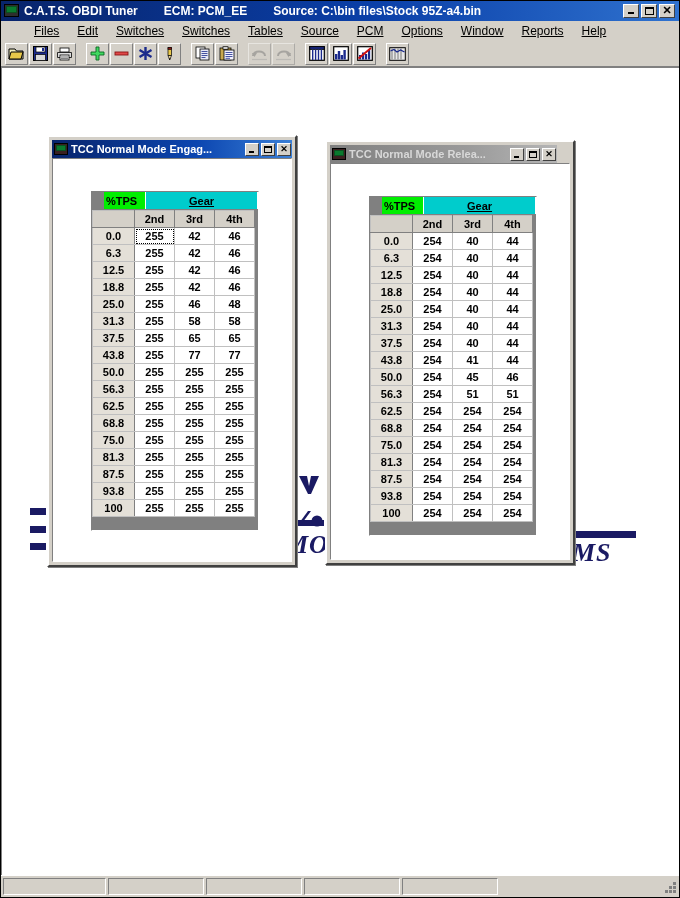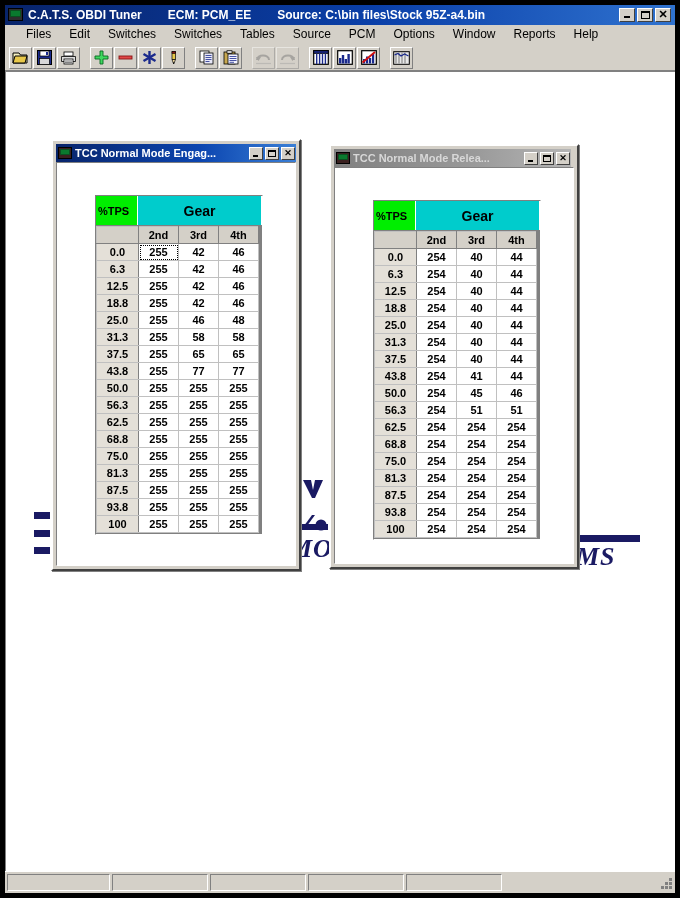--- a/index.html
+++ b/index.html
@@ -5,21 +5,21 @@
   html,body{margin:0;padding:0;}
   body{
     width:680px;height:898px;overflow:hidden;
     font-family:"Liberation Sans", sans-serif;
     background:#d4d0c8;
     -webkit-font-smoothing:none;
   }
   .app{
     position:absolute;left:0;top:0;width:680px;height:898px;
     background:#ec4899;
-    border:5px solid #000000;
+    border:1px solid #000000;
     box-sizing:border-box;
     display:flex;flex-direction:column;
   }
 
   
   .titlebar{
     height:20px;flex:0 0 20px;
     background:linear-gradient(to right,#08246b 0%,#0a3fa8 55%,#2f72cf 100%);
     display:flex;align-items:center;
     padding:0 2px 0 3px;
@@ -58,23 +58,24 @@
     position:relative;
   }
   .sysbtn .min-g{position:absolute;width:6px;height:2px;background:#000;bottom:3px;left:4px;}
   .sysbtn .max-g{position:absolute;width:9px;height:8px;border:1px solid #000;border-top-width:2px;top:2px;left:3px;box-sizing:border-box;}
   .sysbtn .cls-g{font-family:"Liberation Sans",sans-serif;font-size:11px;font-weight:bold;margin-top:-1px;}
 
   
   .menubar{
     height:20px;flex:0 0 20px;
     background:#d4d0c8;
-    display:flex;
-    padding-left:12px;box-sizing:border-box;
+    display:flex;align-items:center;
+    padding-left:24px;box-sizing:border-box;
     border-bottom:1px solid #d4d0c8;
+    text-decoration:underline;
   }
   .menuitem{
     font-size:12px;color:#000;padding:2px 9px;cursor:default;white-space:nowrap;
   }
 
   
   .toolbar{
     height:26px;flex:0 0 26px;
     background:#d4d0c8;
     display:flex;align-items:center;
@@ -161,35 +162,36 @@
 
   
   .grid-wrap{
     position:absolute;
     background:#808080;
     border-top:1px solid #808080;border-left:1px solid #808080;
     border-right:1px solid #ffffff;border-bottom:1px solid #ffffff;
     box-sizing:border-box;
   }
   .axis-head{
-    display:flex;height:29px;box-sizing:border-box;
+    display:flex;height:17px;box-sizing:border-box;padding-left:12px;
   }
   .axis-label{
     width:42px;flex:0 0 42px;background:#00ee00;
     font-size:11px;font-weight:bold;color:#000;
     display:flex;align-items:center;justify-content:flex-start;
     padding-left:2px;box-sizing:border-box;
     border-right:1px solid #ffffff;
   }
   .axis-title{
     flex:1 1 auto;background:#00cccc;
-    font-size:14px;font-weight:bold;color:#000;
+    font-size:11px;font-weight:bold;color:#000;
     display:flex;align-items:center;justify-content:center;
     box-sizing:border-box;
     border-right:1px solid #ffffff;
+    text-decoration:underline;
   }
   .gtable{
     border-collapse:collapse;
     table-layout:fixed;
     background:#ffffff;
     font-size:11px;font-weight:bold;color:#000;
     margin-top:1px;
   }
   .gtable td,.gtable th{
     border:1px solid #c0c0c0;
@@ -578,21 +580,21 @@
                     <td class="cell">255</td>
                     <td class="cell">255</td>
                     <td class="cell">255</td>
                   </tr>
                 </tbody>
               </table>
             </div>
           </div>
         </div>
         <div class="child" style="left: 323px; top: 72px; width: 250px; height: 425px;">
-          <div class="child-tb inactive" style="position: absolute; left: 3px; right: 6px; top: 3px;">
+          <div class="child-tb inactive" style="position: absolute; left: 3px; right: 16px; top: 3px;">
             <div class="child-icon">
               <div class="scr"></div>
               <div class="grn"></div>
             </div>
             <div class="child-title inactive">TCC Normal Mode Relea...</div>
             <div class="child-sys">
               <div class="csysbtn">
                 <span class="min-g"></span>
               </div>
               <div class="csysbtn">

